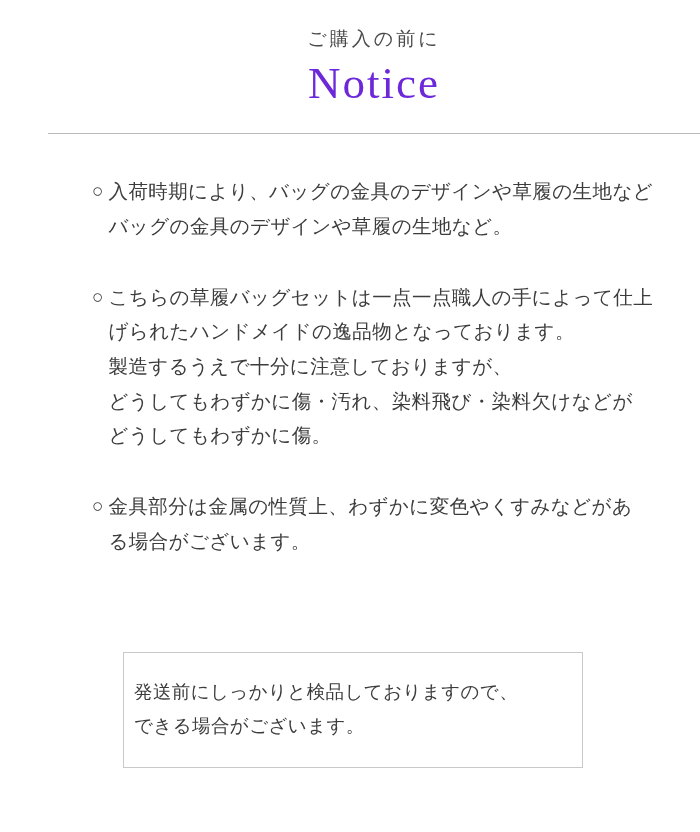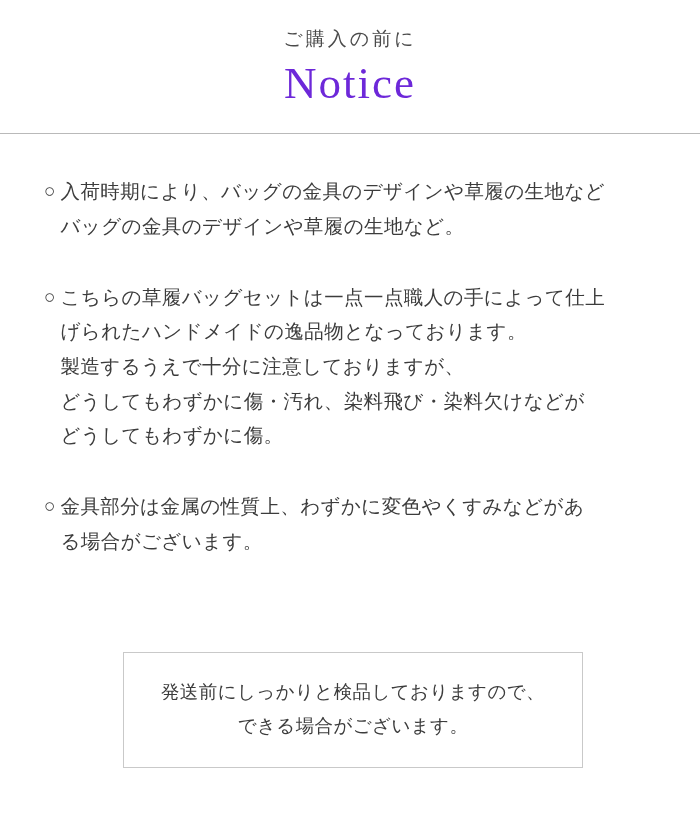--- a/index.html
+++ b/index.html
@@ -13,20 +13,21 @@
     font-family: "Liberation Sans", sans-serif;
     color: #3c3c3c;
     overflow: hidden;
   }
 
   .page {
     position: relative;
     width: 700px;
     height: 832px;
     box-sizing: border-box;
+    padding-left: 48px;
   }
 
   
   .header {
     padding-top: 26px;
     text-align: center;
   }
   .header-sub {
     font-family: "Liberation Serif", serif;
     font-size: 19px;
@@ -79,21 +80,21 @@
 
   
   .boxed {
     position: absolute;
     left: 123px;
     top: 652px;
     width: 460px;
     box-sizing: border-box;
     border: 1px solid #c9c9c9;
     padding: 22px 10px 24px 10px;
-    text-align: center;
+    text-align: left;
   }
   .boxed-line {
     font-size: 18.5px;
     line-height: 1.85;
     letter-spacing: 0.4px;
     color: #3c3c3c;
     white-space: nowrap;
   }
 </style>
 </head>

